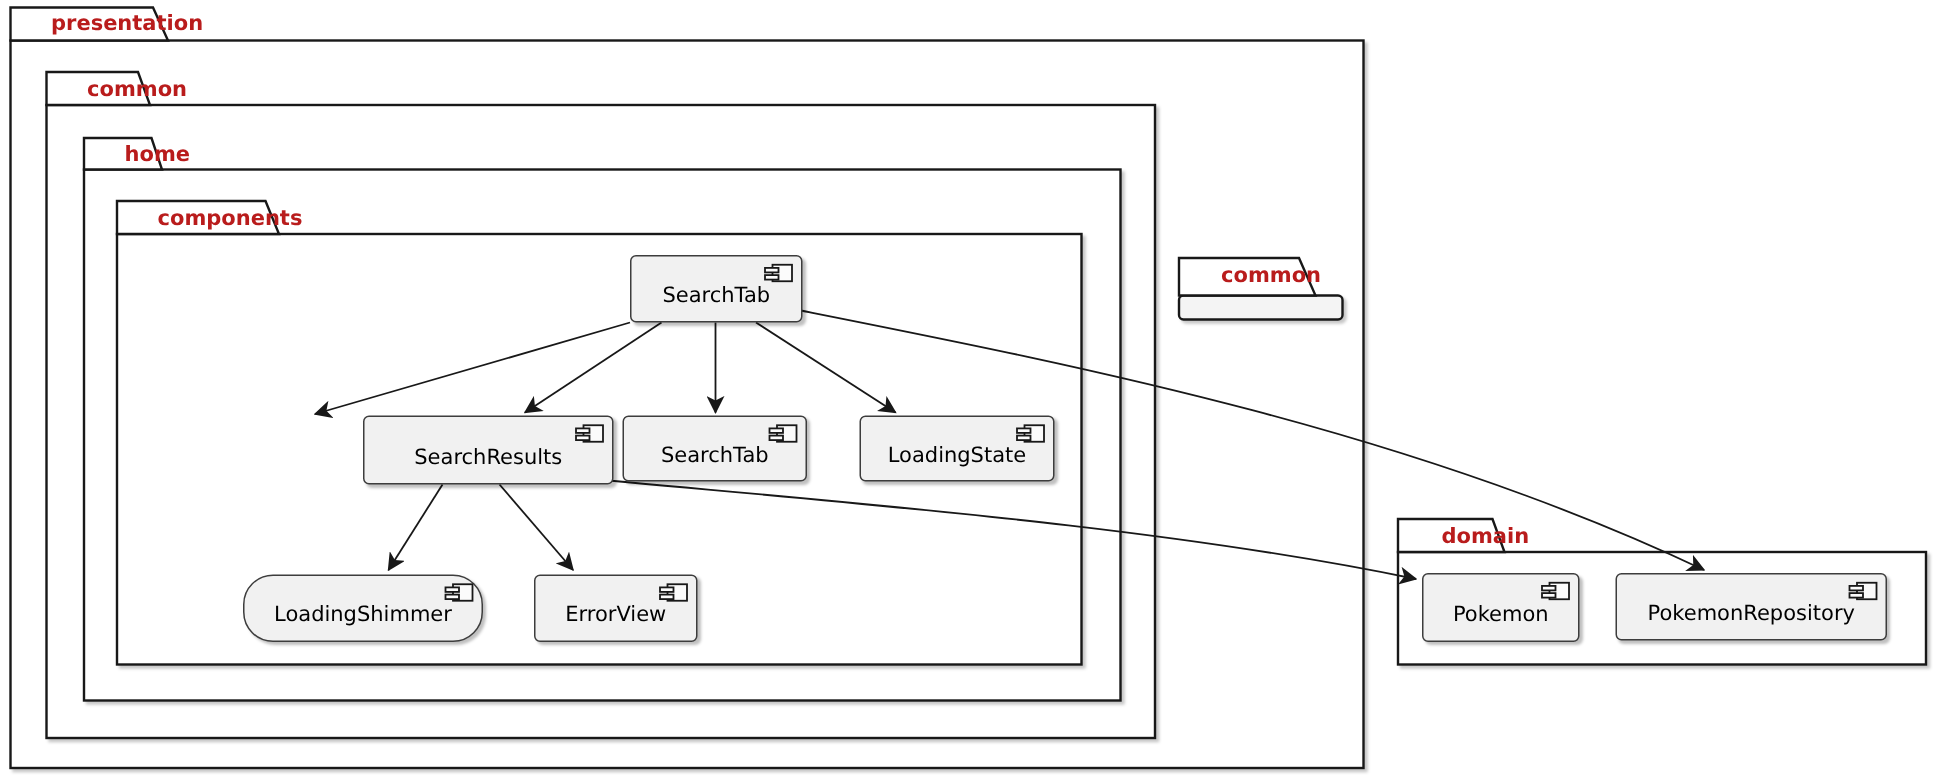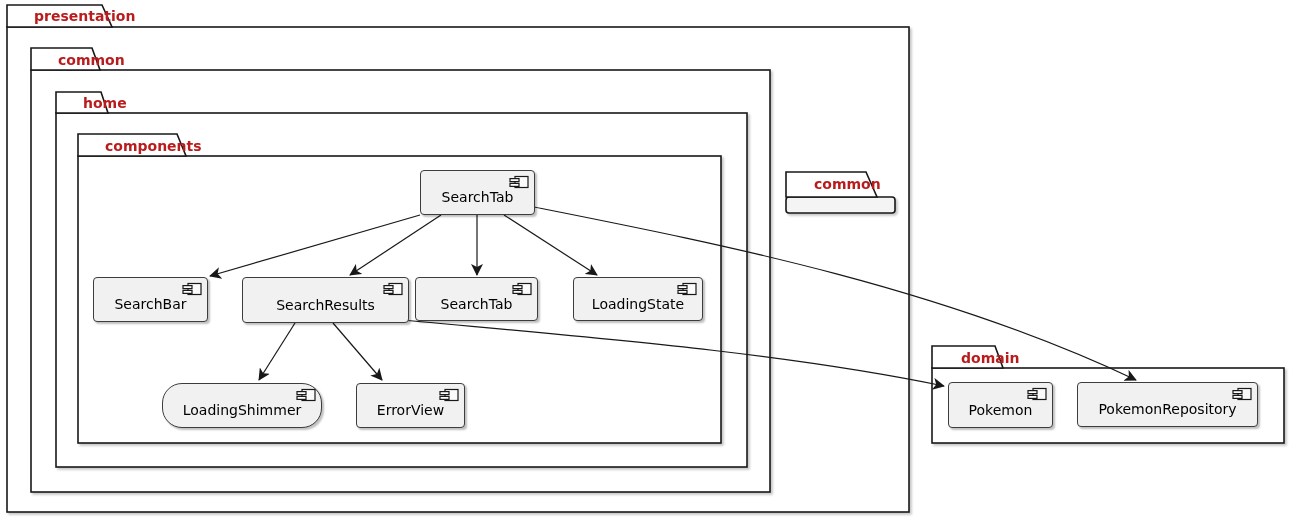--- a/index.html
+++ b/index.html
@@ -103,28 +103,20 @@
 
   <div class="component" style="left:420px; top:170px; width:115px; height:45px;">
     <svg class="comp-icon" width="20" height="15" viewBox="0 0 20 15">
       <rect x="6" y="1.5" width="13" height="11" fill="#fbfbfb" stroke="#181818" stroke-width="1.2"></rect>
       <rect x="1" y="3.6" width="9" height="3" fill="#fbfbfb" stroke="#181818" stroke-width="1.2"></rect>
       <rect x="1" y="8.4" width="9" height="3" fill="#fbfbfb" stroke="#181818" stroke-width="1.2"></rect>
     </svg>
     <span class="comp-label">SearchTab</span>
   </div>
 
-  <div class="component" style="left:93px; top:277px; width:115px; height:45px;">
-    <svg class="comp-icon" width="20" height="15" viewBox="0 0 20 15">
-      <rect x="6" y="1.5" width="13" height="11" fill="#fbfbfb" stroke="#181818" stroke-width="1.2"></rect>
-      <rect x="1" y="3.6" width="9" height="3" fill="#fbfbfb" stroke="#181818" stroke-width="1.2"></rect>
-      <rect x="1" y="8.4" width="9" height="3" fill="#fbfbfb" stroke="#181818" stroke-width="1.2"></rect>
-    </svg>
-    <span class="comp-label">SearchBar</span>
-  </div>
 
   <div class="component" style="left:242px; top:277px; width:167px; height:46px;">
     <svg class="comp-icon" width="20" height="15" viewBox="0 0 20 15">
       <rect x="6" y="1.5" width="13" height="11" fill="#fbfbfb" stroke="#181818" stroke-width="1.2"></rect>
       <rect x="1" y="3.6" width="9" height="3" fill="#fbfbfb" stroke="#181818" stroke-width="1.2"></rect>
       <rect x="1" y="8.4" width="9" height="3" fill="#fbfbfb" stroke="#181818" stroke-width="1.2"></rect>
     </svg>
     <span class="comp-label">SearchResults</span>
   </div>
 

